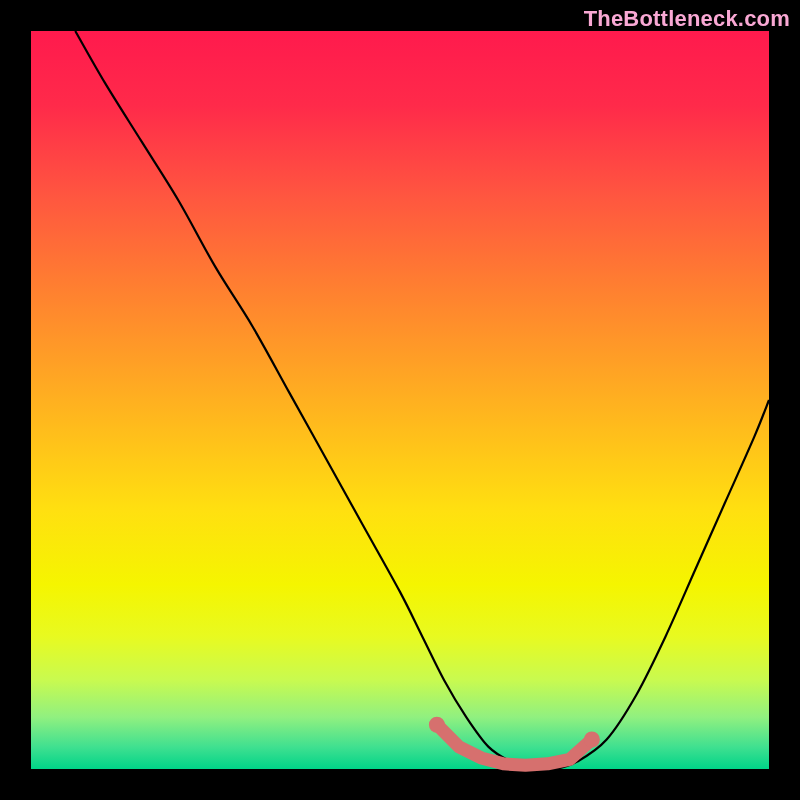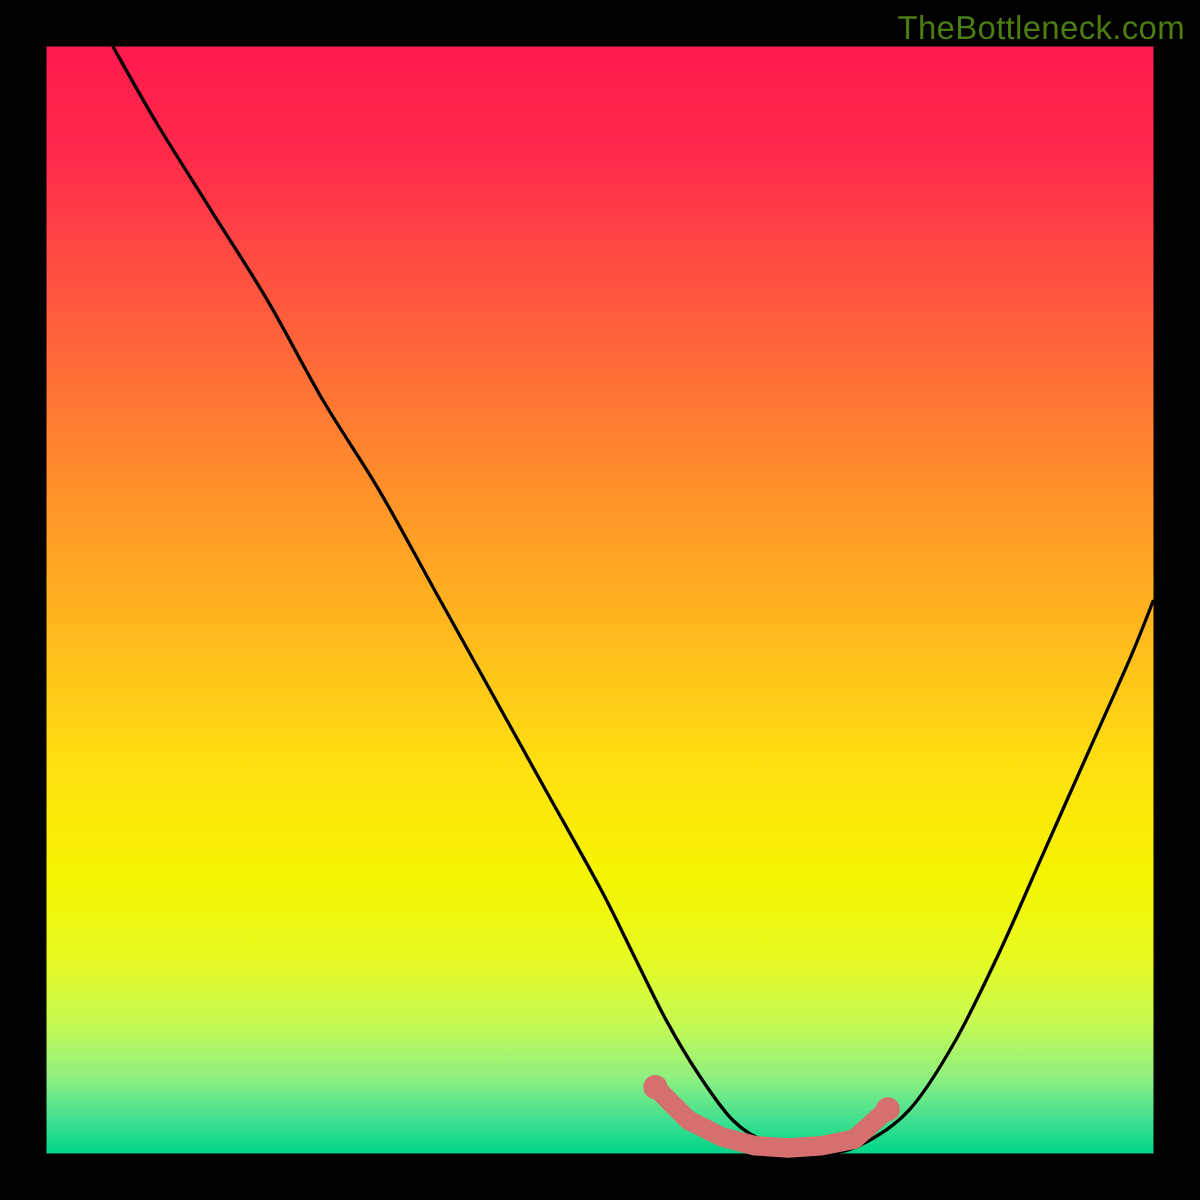--- a/index.html
+++ b/index.html
@@ -35,23 +35,23 @@
       #e8fa20 82%,
       #c8fa50 88%,
       #90f080 93%,
       #40e090 97%,
       #00d488 100%);
   }
   .watermark {
     position: absolute;
     top: 6px;
     right: 10px;
-    color: #4d7c0f;
+    color: #f9a8d4;
     font-size: 22px;
-    font-weight: 400;
+    font-weight: 700;
     letter-spacing: 0.2px;
     user-select: none;
   }
   svg {
     position: absolute;
     left: 0;
     top: 0;
   }
 </style>
 </head>

